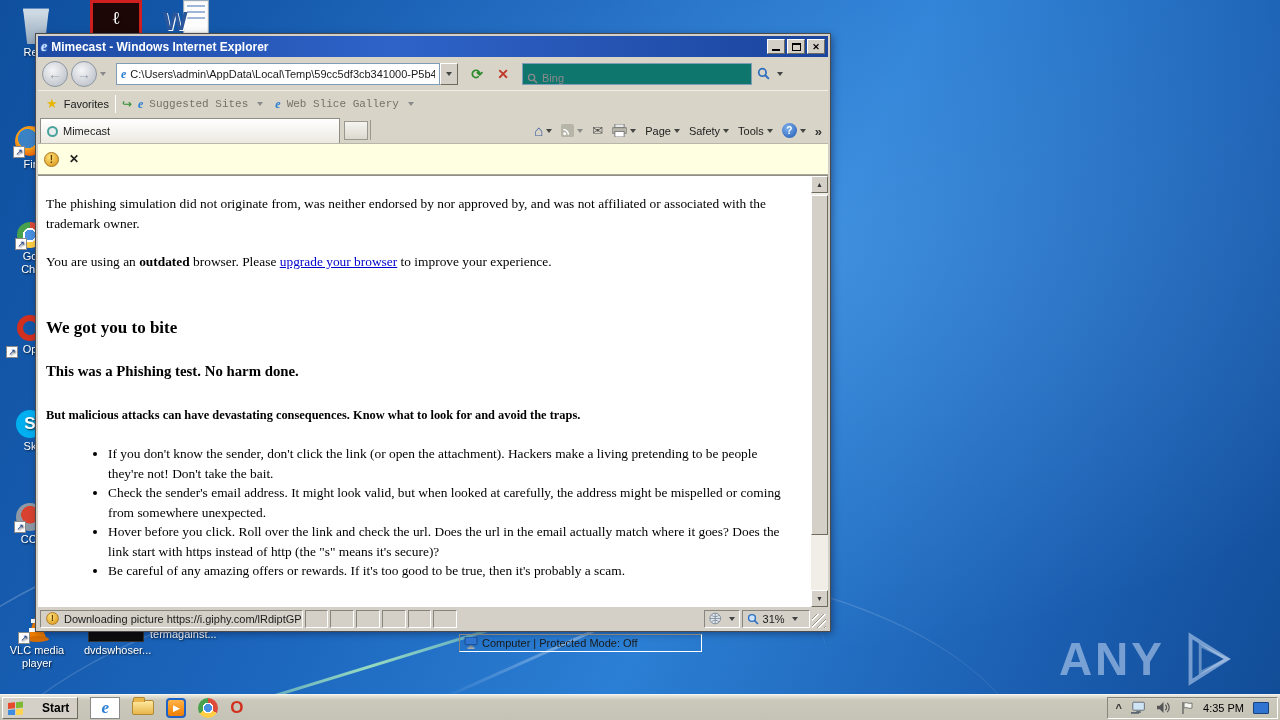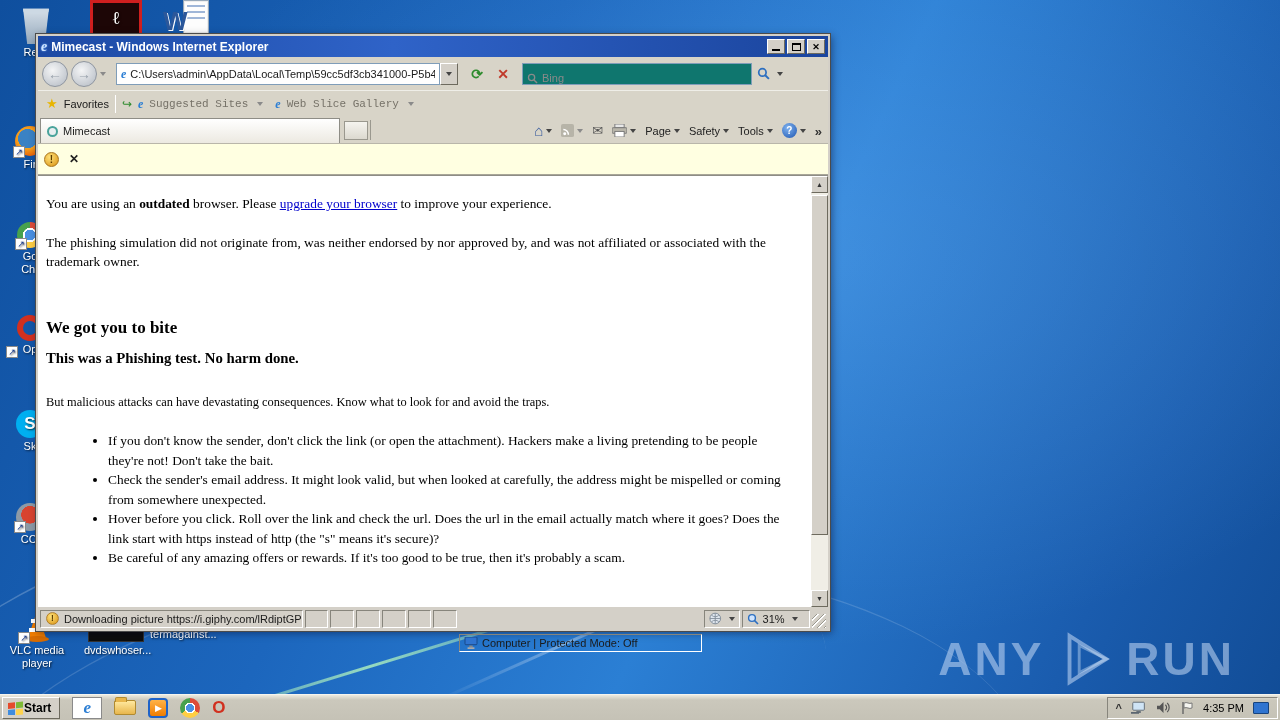--- a/index.html
+++ b/index.html
@@ -119,41 +119,41 @@
     color:#5a3c00; font-weight:bold; font-size:10px; line-height:13px; text-align:center; }
   .infobar .msg { flex:1; line-height:13px; }
   .infoclose { font-weight:bold; font-size:12px; color:#222; padding:0 4px; }
 
   .content { position:relative; height:432px; background:#fff; border-top:1px solid #8e8d86; overflow:hidden;
     font-family:"Liberation Serif", serif; font-size:13.4px; color:#000; }
   .ctext { width:773px; padding:18px 14px 0 8px; line-height:19.5px; }
   .ctext p { margin-bottom:19px; }
   .ctext a { color:#0000cc; text-decoration:underline; }
   .h-main { font-size:17px; font-weight:bold; margin:46px 0 0; }
-  .h-sub { font-size:14.8px; font-weight:bold; margin:12px 0 0; }
-  .h-small { font-size:12.4px; font-weight:normal; margin:24px 0 18px; }
+  .h-sub { font-size:14.8px; font-weight:bold; margin:25px 0 0; }
+  .h-small { font-size:12.4px; font-weight:bold; margin:24px 0 18px; }
   .ctext ul { margin:19px 16px 0; padding-left:46px; }
   .closing { margin-top:13px; }
 
   .vscroll { position:absolute; right:0; top:0; width:17px; height:100%; background:#f0eee6; }
   .sbtn { position:absolute; left:0; width:17px; height:17px; display:flex; align-items:center;
     justify-content:center; font-size:7px; color:#333; }
   .sthumb { position:absolute; left:0; top:19px; width:17px; height:340px; }
 
   .statusbar { height:22px; background:#d4d0c8; display:flex; align-items:center; gap:2px; padding:2px 2px 1px; }
   .seg { height:18px; display:flex; align-items:center; padding:0 4px; gap:4px;
     overflow:hidden; white-space:nowrap; }
   .grip { width:14px; height:14px; margin-left:auto; align-self:flex-end;
     background:repeating-linear-gradient(135deg, transparent 0 3px, #9a988e 3px 4px, #fff 4px 5px); }
 
   
   .taskbar { position:absolute; left:0; bottom:0; width:1280px; height:26px; z-index:20;
     background:linear-gradient(#eceadf,#cbc8bc 20%, #c5c2b6); border-top:1px solid #f5f4ee;
     display:flex; align-items:center; padding:0 2px; }
-  .startbtn { height:22px; display:flex; align-items:center; gap:0; padding:0 8px 0 5px;
+  .startbtn { height:22px; display:flex; align-items:center; gap:18px; padding:0 8px 0 5px;
     font-weight:bold; font-size:12px; }
   .ql { display:flex; align-items:center; gap:12px; margin-left:12px; }
   .qlbox { width:30px; height:22px; background:#fff; border:1px solid #8a8a8a;
     display:flex; align-items:center; justify-content:center; }
   .foldericon { position:relative; width:22px; height:15px; background:linear-gradient(#ffe9a0,#e8b64c);
     border:1px solid #b08a30; border-radius:2px; }
   .foldericon:before { content:""; position:absolute; left:0; top:-4px; width:10px; height:4px;
     background:#e8b64c; border:1px solid #b08a30; border-bottom:none; border-radius:2px 2px 0 0; }
   .wmpicon { width:20px; height:20px; border:2px solid #1f63c8; border-radius:4px;
     background:linear-gradient(#ffb347,#f07d00); color:#fff; font-size:9px; line-height:16px; text-align:center; }
@@ -174,21 +174,20 @@
   <div class="arc arc2"></div>
   <div class="streak streak1"></div>
   <div class="streak streak2"></div>
 
   <div class="wm">
     <span>ANY</span>
     <svg width="58" height="58" viewBox="0 0 60 60">
       <polygon points="14,6 52,30 14,54" fill="none" stroke="rgba(198,219,245,.55)" stroke-width="4"></polygon>
       <polygon points="24,16 52,30 24,44" fill="none" stroke="rgba(198,219,245,.45)" stroke-width="3"></polygon>
     </svg>
-    <span>RUN</span>
   </div>
 
   <div class="dicon" style="left:8px; top:4px; width:56px;">
     <div class="binicon"></div>
     <div class="lbl">Recy</div>
   </div>
   <div class="dicon" style="left:90px; top:0;">
     <div class="adobeicon">ℓ</div>
   </div>
   <div class="dicon" style="left:163px; top:0;">
@@ -365,22 +364,22 @@
       </span>
     </div>
 
     <div class="infobar">
       <span class="warnball">!</span>
       <span class="infoclose">✕</span>
     </div>
 
     <div class="content">
       <div class="ctext">
+        <p>The phishing simulation did not originate from, was neither endorsed by nor approved by, and was not affiliated or associated with the trademark owner.</p>
         <p><span>You are using an </span><b>outdated</b><span> browser. Please </span><a href="#">upgrade your browser</a><span> to improve your experience.</span></p>
-        <p>The phishing simulation did not originate from, was neither endorsed by nor approved by, and was not affiliated or associated with the trademark owner.</p>
         <div class="h-main">We got you to bite</div>
         <div class="h-sub">This was a Phishing test. No harm done.</div>
         <div class="h-small">But malicious attacks can have devastating consequences. Know what to look for and avoid the traps.</div>
         <ul>
           <li>If you don't know the sender, don't click the link (or open the attachment). Hackers make a living pretending to be people they're not! Don't take the bait.</li>
           <li>Check the sender's email address. It might look valid, but when looked at carefully, the address might be mispelled or coming from somewhere unexpected.</li>
           <li>Hover before you click. Roll over the link and check the url. Does the url in the email actually match where it goes? Does the link start with https instead of http (the "s" means it's secure)?</li>
           <li>Be careful of any amazing offers or rewards. If it's too good to be true, then it's probably a scam.</li>
         </ul>
       </div>

